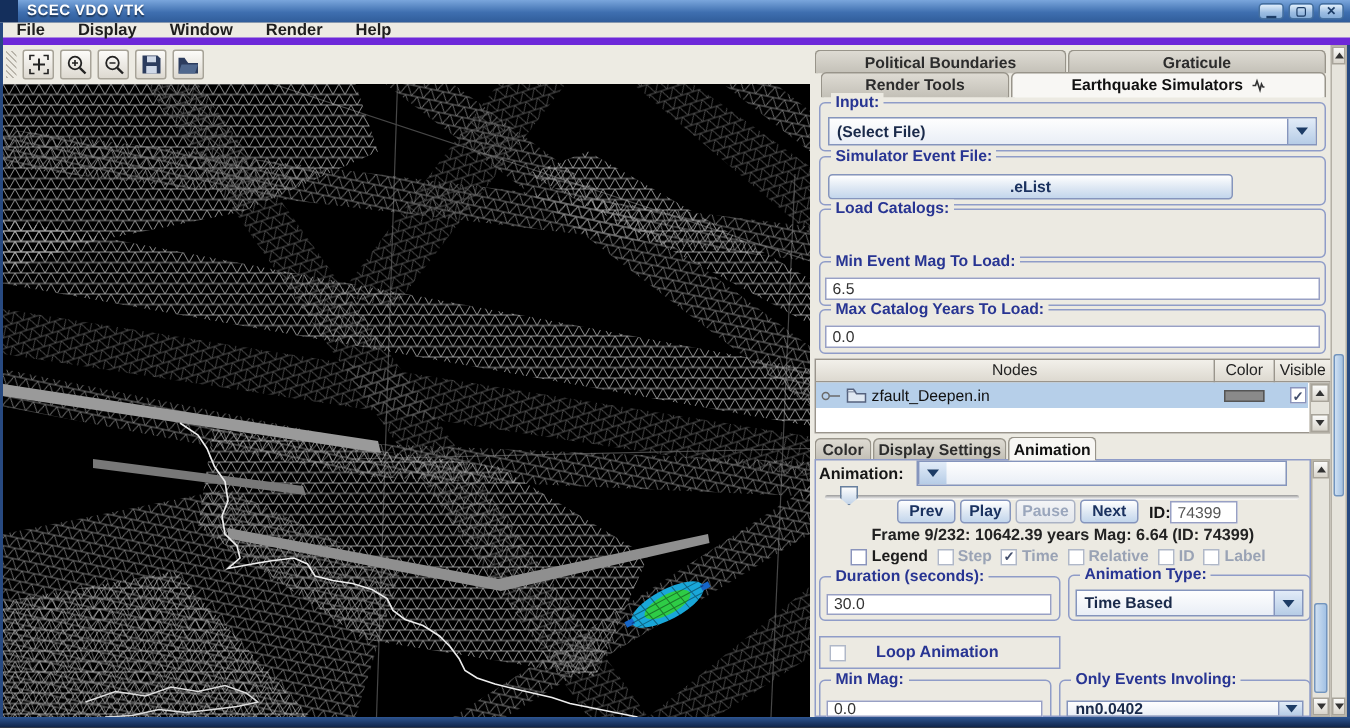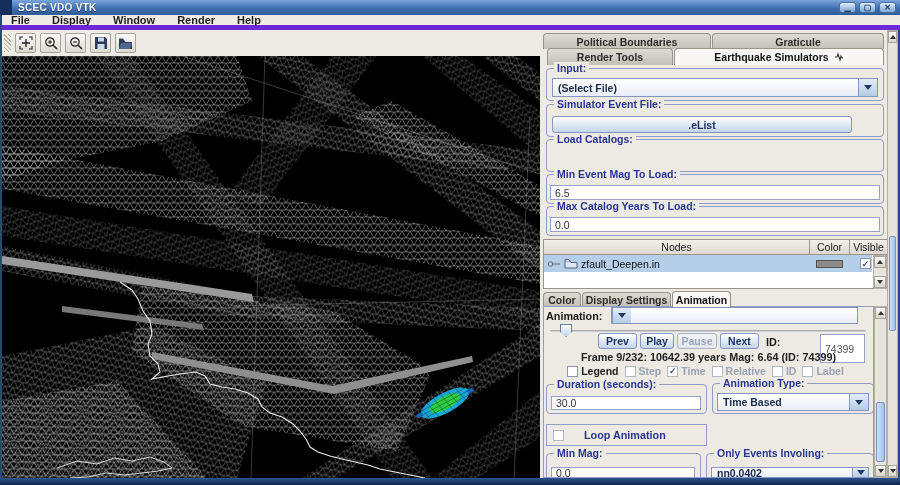--- a/index.html
+++ b/index.html
@@ -241,21 +241,21 @@
   <div class="combo" style="left:552px;top:78px;width:326px;height:19px">
     <span class="ctext">(Select File)</span>
     <span class="carrow">
         <span class="tri-down"></span>
       </span>
   </div>
 
   <div class="groupbox" style="left:546px;top:104px;width:338px;height:33px">
     <span class="grouplabel">Simulator Event File:</span>
   </div>
-  <div class="btn" style="left:552px;top:116px;width:300px;height:17px">
+  <div class="btn" style="left:552px;top:116px;width:270px;height:17px">
       <span>.eList</span>
     </div>
 
   <div class="groupbox" style="left:546px;top:139px;width:338px;height:33px">
     <span class="grouplabel">Load Catalogs:</span>
   </div>
 
   <div class="groupbox" style="left:546px;top:174px;width:338px;height:30px">
     <span class="grouplabel">Min Event Mag To Load:</span>
   </div>
@@ -314,21 +314,21 @@
   </div>
 
   <div class="slider-track" style="left:550px;top:330px;width:316px"></div>
   <div id="slider-thumb" style="left:560px;top:324px"></div>
 
   <div class="btn" style="left:598px;top:333px;width:39px;height:16px">Prev</div>
   <div class="btn" style="left:640px;top:333px;width:34px;height:16px">Play</div>
   <div class="btn disabled" style="left:677px;top:333px;width:40px;height:16px">Pause</div>
   <div class="btn" style="left:720px;top:333px;width:39px;height:16px">Next</div>
   <div class="abs" style="left:766px;top:336px;font-weight:bold;color:#161616;font-size:10.8px">ID:</div>
-  <div class="field" style="left:820px;top:334px;width:45px;height:29px;color:#555">74399</div>
+  <div class="field" style="left:780px;top:334px;width:45px;height:15px;color:#555">74399</div>
 
   <div class="abs" id="frame-text">Frame 9/232: 10642.39 years Mag: 6.64 (ID: 74399)</div>
 
   <div class="abs" style="left:543px;top:365px;width:331px;display:flex;justify-content:center;align-items:center">
     <span class="cbox"></span>
       <span class="cblabel on">Legend</span>
     <span class="cbox dis"></span>
       <span class="cblabel">Step</span>
     <span class="cbox dis">✓</span>
       <span class="cblabel">Time</span>

